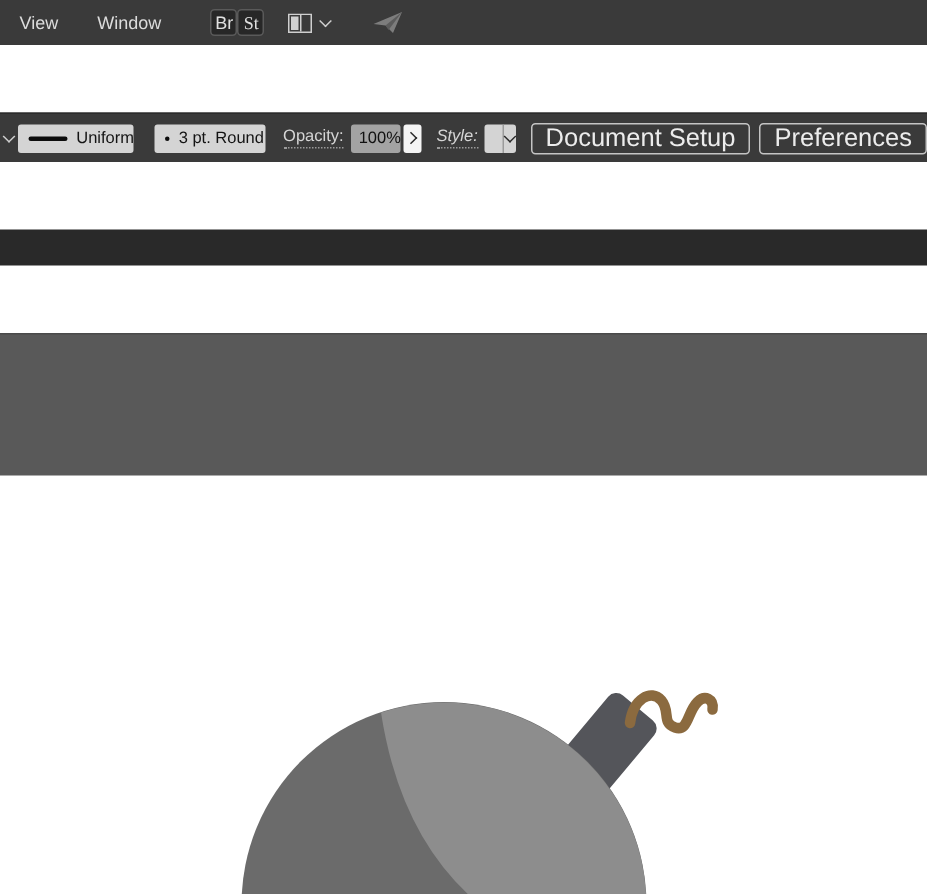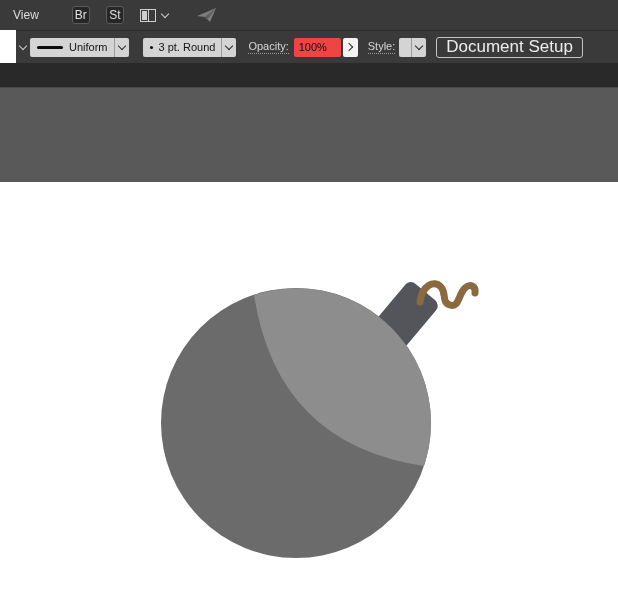--- a/index.html
+++ b/index.html
@@ -1,85 +1,86 @@
 <!DOCTYPE html>
 <html><head>
 <meta charset="utf-8">
 <style>
   * { margin:0; padding:0; box-sizing:border-box; }
   html,body { width:618px; height:596px; overflow:hidden; background:#fff;
               font-family:"Liberation Sans", sans-serif; }
-  .app { width:618px; height:596px; display:flex; flex-direction:column; }
+  .app { width:618px; height:596px; display:flex; flex-direction:column;gap:45px; }
 
   
   .menubar { height:30px; background:#3a3a3a; display:flex; align-items:center;
              color:#dcdcdc; font-size:12px; flex:0 0 auto; }
   .menu-item { padding:0 13px; height:100%; display:flex; align-items:center; cursor:default; }
   .badge { width:18px; height:18px; background:#272727; border:1px solid #5a5a5a;
            border-radius:3px; color:#e0e0e0; font-size:12px; display:flex;
            align-items:center; justify-content:center; flex:0 0 auto; }
   .badge-br { margin-left:20px; }
-  .badge-st { margin-left:16px; }
+  .badge-st { margin-left:0;font-family:Liberation Serif, serif; }
   .ws-group { margin-left:16px; display:flex; align-items:center; gap:6px; }
   .share-wrap { margin-left:28px; display:flex; align-items:center; }
 
   .chev { width:6px; height:6px; border-right:1.6px solid currentColor;
           border-bottom:1.6px solid currentColor; display:inline-block;
           transform:rotate(45deg); margin-top:-3px; }
   .chev-right { transform:rotate(-45deg); margin:0 0 0 -2px; }
   .lt { color:#cfcfcf; }
   .dk { color:#2a2a2a; }
 
   
   .controlbar { height:33px; background:#3a3a3a; border-top:1px solid #2c2c2c;
                 display:flex; align-items:center; font-size:11px; color:#d6d6d6;
-                flex:0 0 auto;margin-left:16px; }
+                flex:0 0 auto; }
   .edge-chev { margin-left:2px; width:10px; display:flex; justify-content:center; }
   .dd { height:19px; border-radius:2px; background:#d4d4d4; display:flex;
         align-items:center; color:#141414; overflow:hidden; }
   .dd-label { font-size:11px; padding:0 6px 0 6px; white-space:nowrap; }
   .dd-arrow { width:15px; height:100%; border-left:1px solid #9b9b9b;
               display:flex; align-items:center; justify-content:center; }
   .stroke-line { width:26px; height:3px; background:#0d0d0d; margin-left:7px;
                  border-radius:1.5px; flex:0 0 auto; }
   .brush-dot { width:3px; height:3px; border-radius:50%; background:#0d0d0d;
                margin-left:7px; flex:0 0 auto; }
   .cb-label { border-bottom:1px dotted #9a9a9a; padding-bottom:1px; white-space:nowrap; }
-  .opacity-field { margin-left:5px; width:47px; height:19px; background:#ef4444;
+  .opacity-field { margin-left:5px; width:35px; height:19px; background:#a3a3a3;
                    border-radius:2px; color:#111; display:flex; align-items:center;
                    padding-left:5px; }
   .more-btn { margin-left:2px; width:15px; height:19px; background:#f4f4f4;
               border-radius:2px; color:#222; display:flex; align-items:center;
               justify-content:center; }
   .af-btn { height:21px; padding:0 9px; background:none; border:1px solid #c4c4c4;
             border-radius:3px; color:#ececec; font-size:17px;
             font-family:"Liberation Sans", sans-serif; display:flex;
             align-items:center; white-space:nowrap; cursor:default; }
 
   .m-stroke { margin-left:2px; }
   .m-brush  { margin-left:14px;text-align:right; }
   .m-oplab  { margin-left:12px; }
-  .m-style  { margin-left:10px; }
+  .m-style  { margin-left:10px;font-style:italic; }
   .m-styledd{ margin-left:4px; }
   .m-doc    { margin-left:10px; }
   .m-pref   { margin-left:6px; }
 
   
   .tabstrip   { height:24px; background:#292929; flex:0 0 auto; }
   .pasteboard { height:95px; background:#595959; border-top:1px solid #4a4a4a; flex:0 0 auto; }
   .artboard   { flex:1 1 auto; background:#ffffff; position:relative; }
   .artboard svg { position:absolute; left:0; top:0; }
 </style>
 </head>
 <body>
 
 <div class="app">
 
   <div class="menubar">
     <div class="menu-item">View</div>
+    <div class="menu-item">Window</div>
 
     <div class="badge badge-br">Br</div>
     <div class="badge badge-st">St</div>
 
     <div class="ws-group">
       <span style="display:flex;">
         <svg width="16" height="13" viewBox="0 0 16 13">
           <rect x="0.5" y="0.5" width="15" height="12" fill="none" stroke="#cfcfcf"></rect>
           <rect x="2" y="2" width="5" height="9" fill="#cfcfcf"></rect>
           <line x1="8.5" y1="1" x2="8.5" y2="12" stroke="#cfcfcf"></line>
@@ -126,20 +127,21 @@
 
     <span class="cb-label m-style">Style:</span>
     <div class="dd m-styledd">
       <span class="dd-label" style="width:12px;"></span>
       <span class="dd-arrow">
         <span class="chev dk"></span>
       </span>
     </div>
 
     <button class="af-btn m-doc">Document Setup</button>
+    <button class="af-btn m-pref">Preferences</button>
   </div>
 
   <div class="tabstrip"></div>
 
   <div class="pasteboard"></div>
 
   <div class="artboard">
     <svg width="618" height="414" viewBox="0 0 618 414">
       <g>
 

